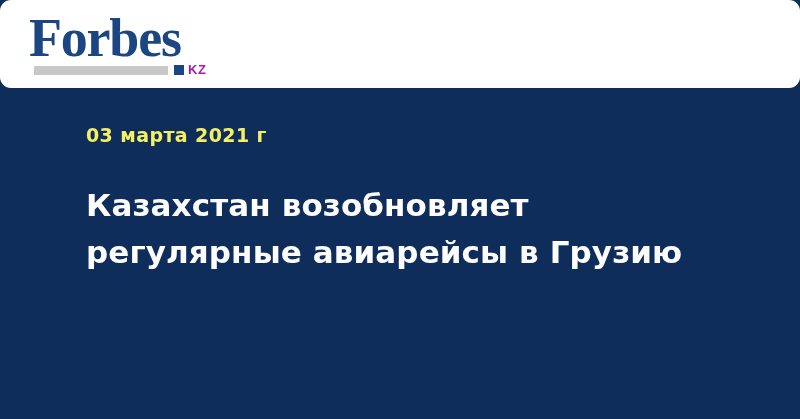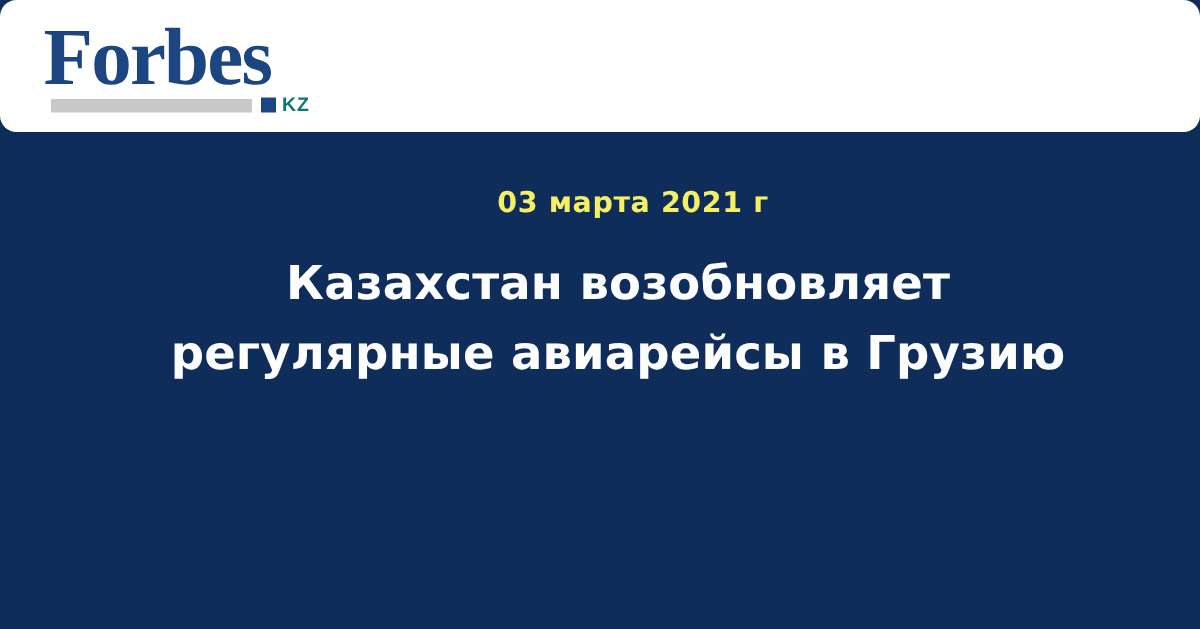--- a/index.html
+++ b/index.html
@@ -82,45 +82,44 @@
 
   .logo-kz-text {
     position: absolute;
     left: 154px;
     top: 0px;
     font-family: "Liberation Sans", sans-serif;
     font-weight: bold;
     font-size: 13px;
     line-height: 14px;
     letter-spacing: 0.6px;
-    color: #0f766e;
+    color: #a21caf;
   }
 
   
   .article {
     position: absolute;
-    left: 92px;
+    left: 86px;
     top: 88px;
     width: 660px;
-    text-align: center;
   }
 
   .article-date {
     margin-top: 36px;
     font-family: "DejaVu Sans", "Liberation Sans", sans-serif;
     font-weight: bold;
     font-size: 19px;
     line-height: 22px;
     letter-spacing: 0.4px;
     color: #f4ef63;
     white-space: nowrap;
   }
 
   .article-title {
-    margin-top: 20px;
+    margin-top: 36px;
     font-family: "DejaVu Sans", "Liberation Sans", sans-serif;
     font-weight: bold;
     font-size: 31px;
     line-height: 47px;
     letter-spacing: 0.1px;
     color: #fdfdfd;
     max-width: 640px;
   }
 </style>
 </head>

